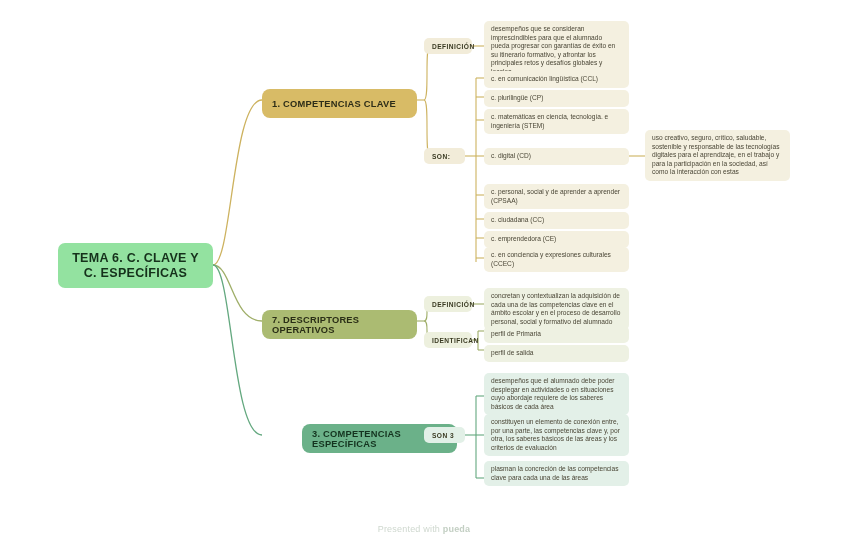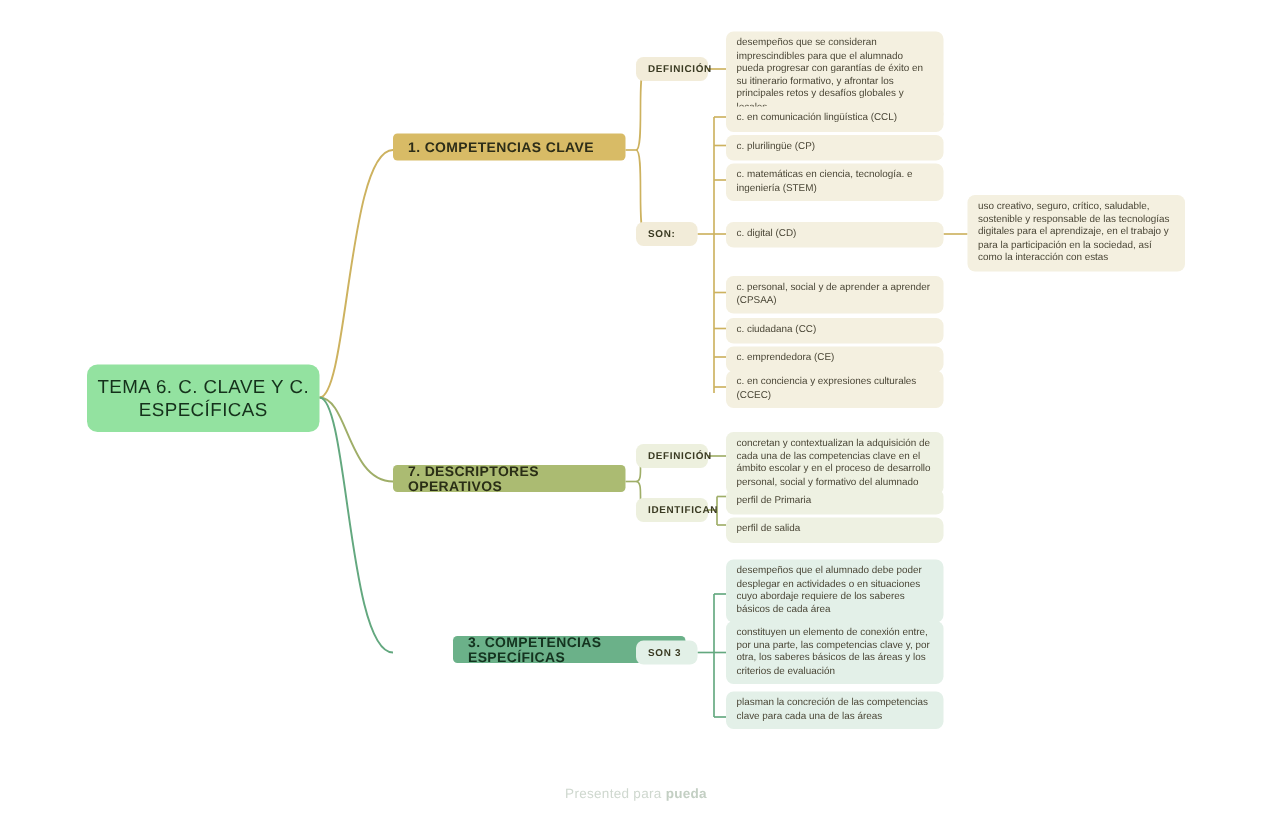--- a/index.html
+++ b/index.html
@@ -16,35 +16,35 @@
   .node{position:absolute;box-sizing:border-box;}
 
   
   .root{
     left:58px;top:243px;width:155px;height:45px;
     background:#93e2a0;
     border-radius:7px;
     display:flex;align-items:center;justify-content:center;
     text-align:center;
     color:#15311b;
-    font-size:12.5px;font-weight:normal;
+    font-size:12.5px;font-weight:bold;
     letter-spacing:.3px;
     line-height:15px;
     padding:0 6px;
   }
 
   
   .branch{
-    border-radius:3px;
+    border-radius:8px;
     display:flex;align-items:center;
     padding:0 10px;
     font-size:9.3px;font-weight:bold;
     letter-spacing:.25px;
     color:#2d2d18;
-    height:18px;
+    height:29px;
   }
   .b1{left:262px;top:89px;width:155px;background:#d8bb66;}
   .b2{left:262px;top:310px;width:155px;background:#abbb72;color:#2a2e16;}
   .b3{left:262px;top:424px;width:155px;background:#6bb189;color:#14331f;margin-left:40px;}
 
   
   .pill{
     border-radius:5px;
     display:flex;align-items:center;
     padding:0 8px;
@@ -179,16 +179,16 @@
 
   <div class="node pill pill-green" style="left:424px;top:427px;width:41px;">
     <span>SON 3</span>
   </div>
 
   <div class="node leaf leaf-green" style="left:484px;top:373px;width:145px;">desempeños que el alumnado debe poder desplegar en actividades o en situaciones cuyo abordaje requiere de los saberes básicos de cada área</div>
   <div class="node leaf leaf-green" style="left:484px;top:414px;width:145px;">constituyen un elemento de conexión entre, por una parte, las competencias clave y, por otra, los saberes básicos de las áreas y los criterios de evaluación</div>
   <div class="node leaf leaf-green" style="left:484px;top:461px;width:145px;">plasman la concreción de las competencias clave para cada una de las áreas</div>
 
   <div class="footer">
-    <span>Presented para </span><b>pueda</b>
+    <span>Presented with </span><b>pueda</b>
   </div>
 
 </div>
 
 </body></html>

